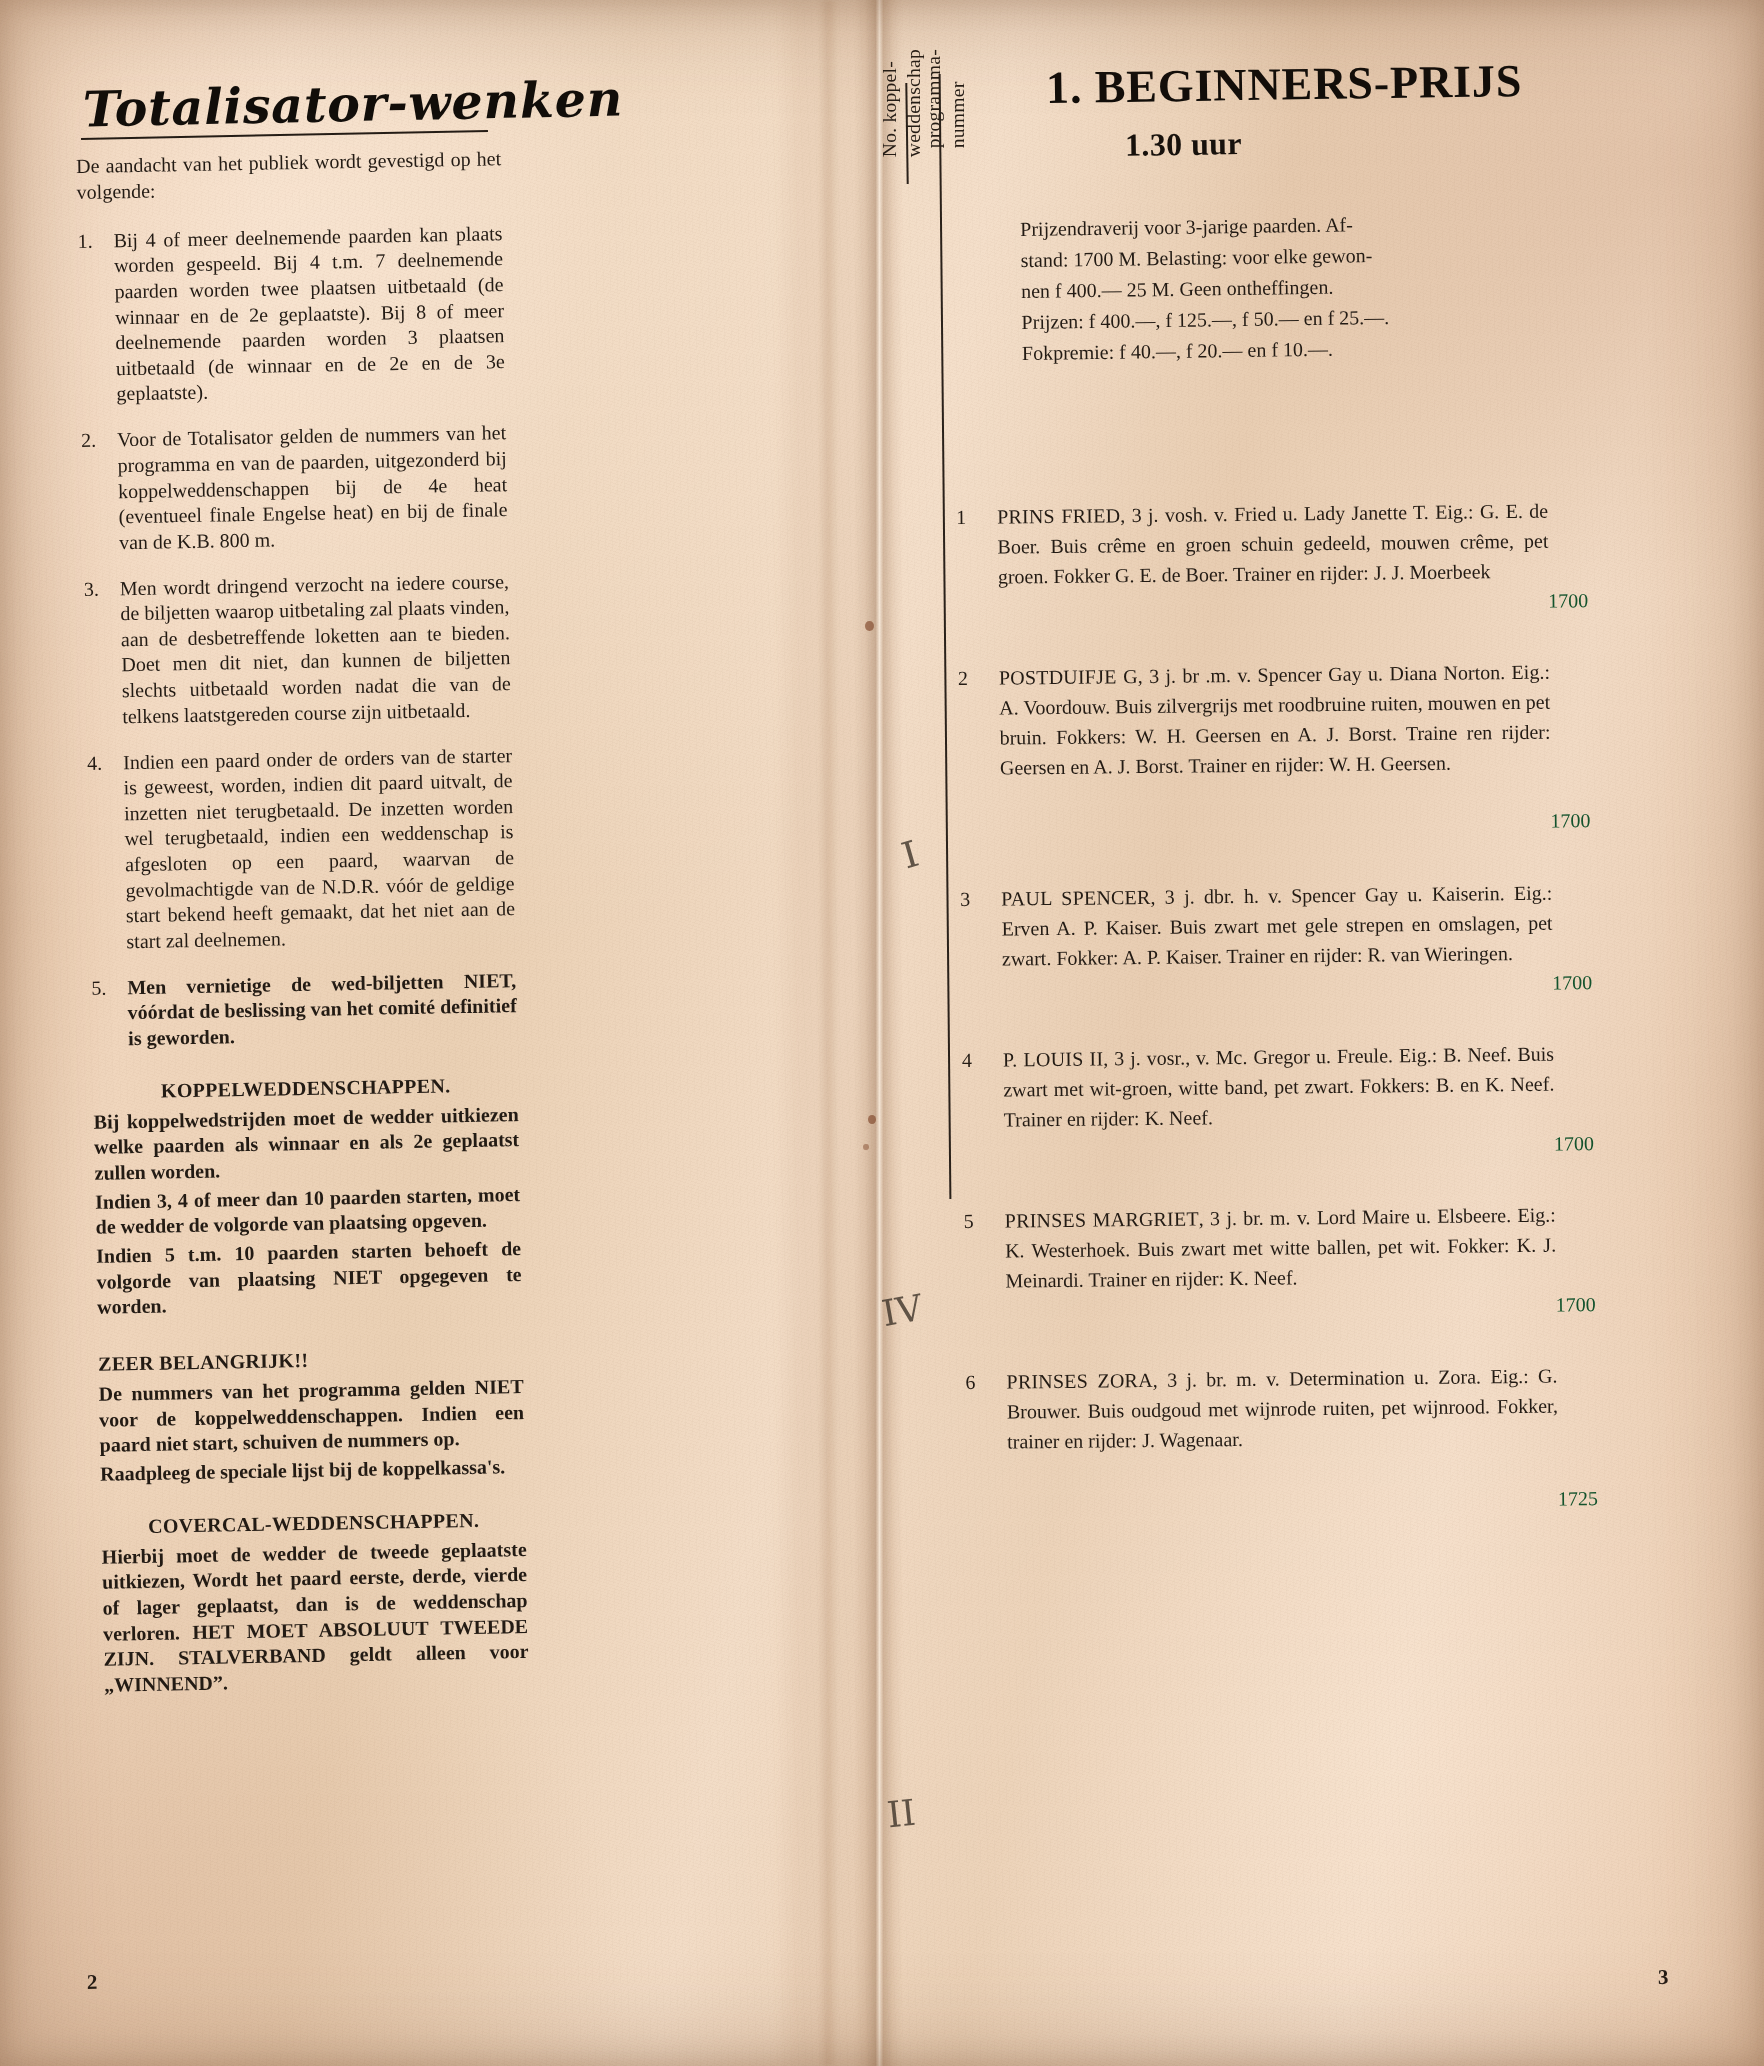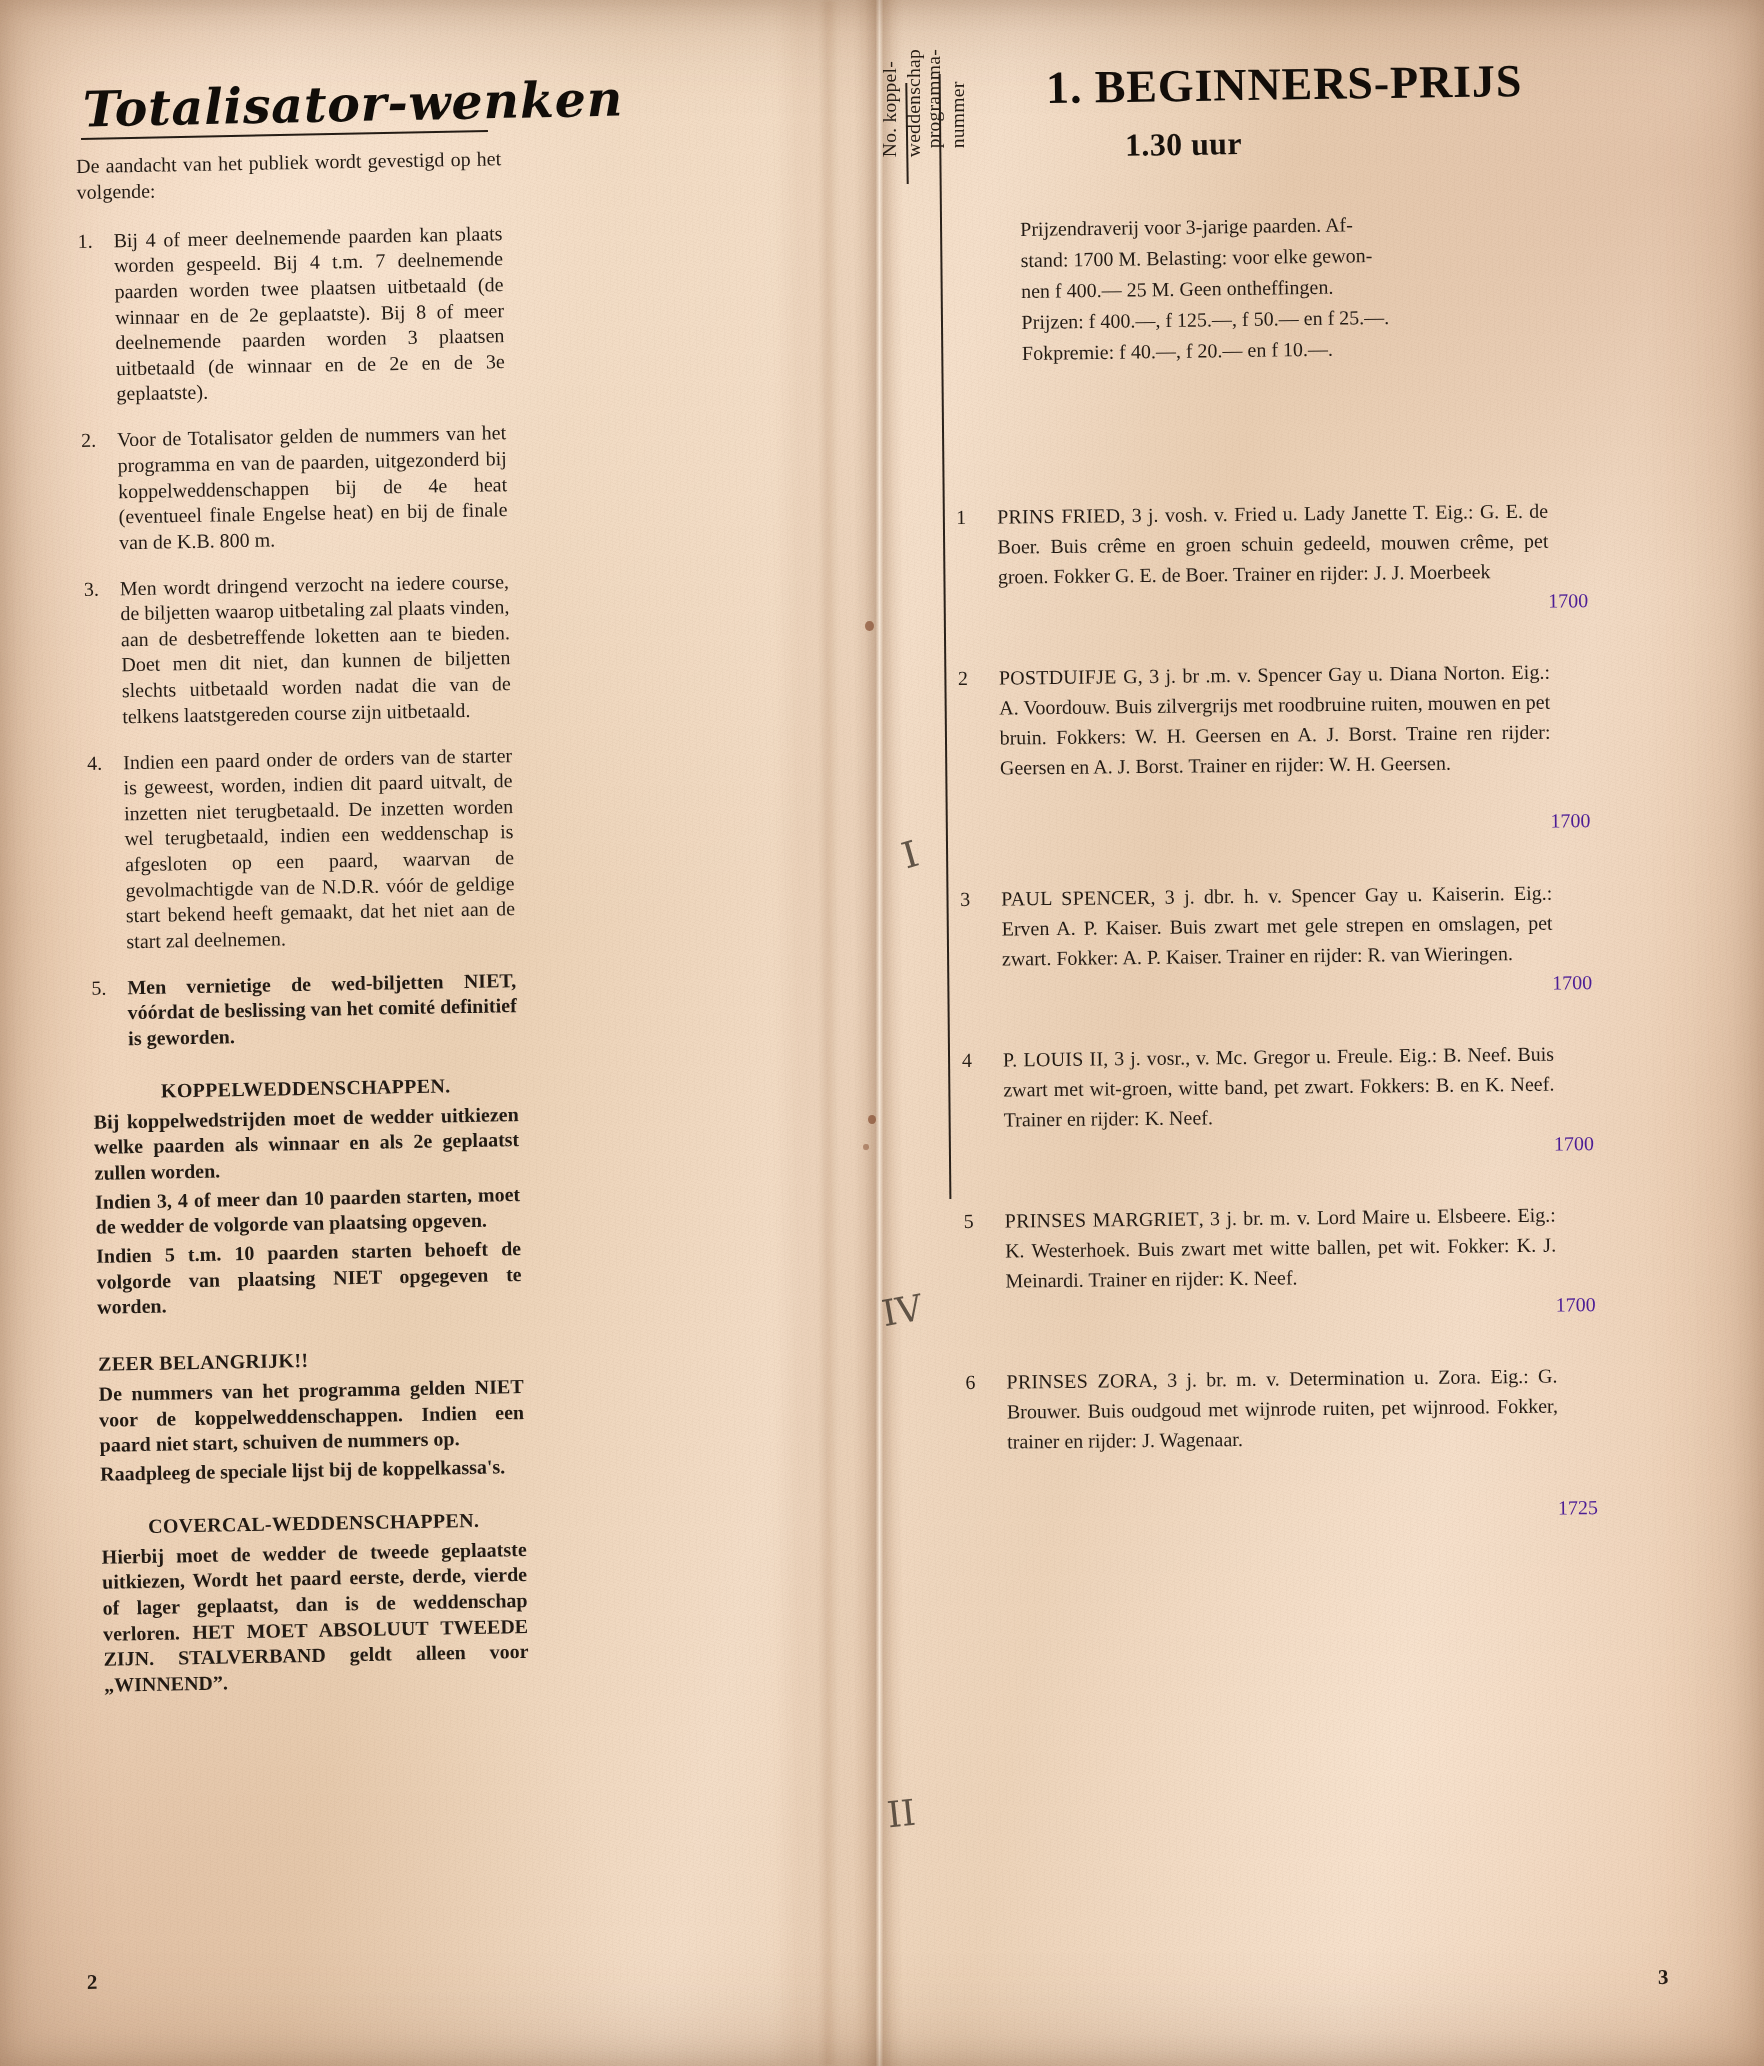--- a/index.html
+++ b/index.html
@@ -144,21 +144,21 @@
     position:absolute;left:0;top:0;width:35px;text-align:left;
     font-size:20px;line-height:30px;color:#241c15;
   }
   .entry .etext{
     margin-left:41px;width:551px;
     font-size:20px;line-height:30px;color:#231b14;
     text-align:justify;
   }
   .entry .etext .hname{font-weight:400;letter-spacing:0.2px;}
   .entry .edist{
-    position:absolute;right:-33px;font-size:20px;line-height:30px;color:#4c1d95;
+    position:absolute;right:-33px;font-size:20px;line-height:30px;color:#14532d;
   }
 
   #right-pageno{
     position:absolute;left:1658px;top:1965px;font-size:21px;font-weight:700;
     color:#241c15;transform:rotate(-0.6deg);
   }
 
   
   .pencil{
     position:absolute;
@@ -284,21 +284,21 @@
 
   <div class="entry" style="min-height:126px;">
     <div class="eno">5</div>
     <div class="etext"><span class="hname">PRINSES MARGRIET</span><span>, 3 j. br. m. v. Lord Maire u. Elsbeere. Eig.: K. Westerhoek. Buis zwart met witte ballen, pet wit. Fokker: K. J. Meinardi. Trainer en rijder: K. Neef.</span></div>
     <div class="edist" style="top:90px;">1700</div>
   </div>
 
   <div class="entry" style="min-height:126px;">
     <div class="eno">6</div>
     <div class="etext"><span class="hname">PRINSES ZORA</span><span>, 3 j. br. m. v. Determination u. Zora. Eig.: G. Brouwer. Buis oudgoud met wijnrode ruiten, pet wijnrood. Fokker, trainer en rijder: J. Wagenaar.</span></div>
-    <div class="edist" style="top:132px;">1725</div>
+    <div class="edist" style="top:123px;">1725</div>
   </div>
 
 </div>
 
 <div class="pencil" style="left:903px;top:834px;transform:rotate(-16deg) scaleX(1.1);">I</div>
 <div class="pencil" style="left:882px;top:1290px;transform:rotate(-10deg);">IV</div>
 <div class="pencil" style="left:887px;top:1793px;transform:rotate(-6deg);">II</div>
 
 <div id="right-pageno">3</div>
 

